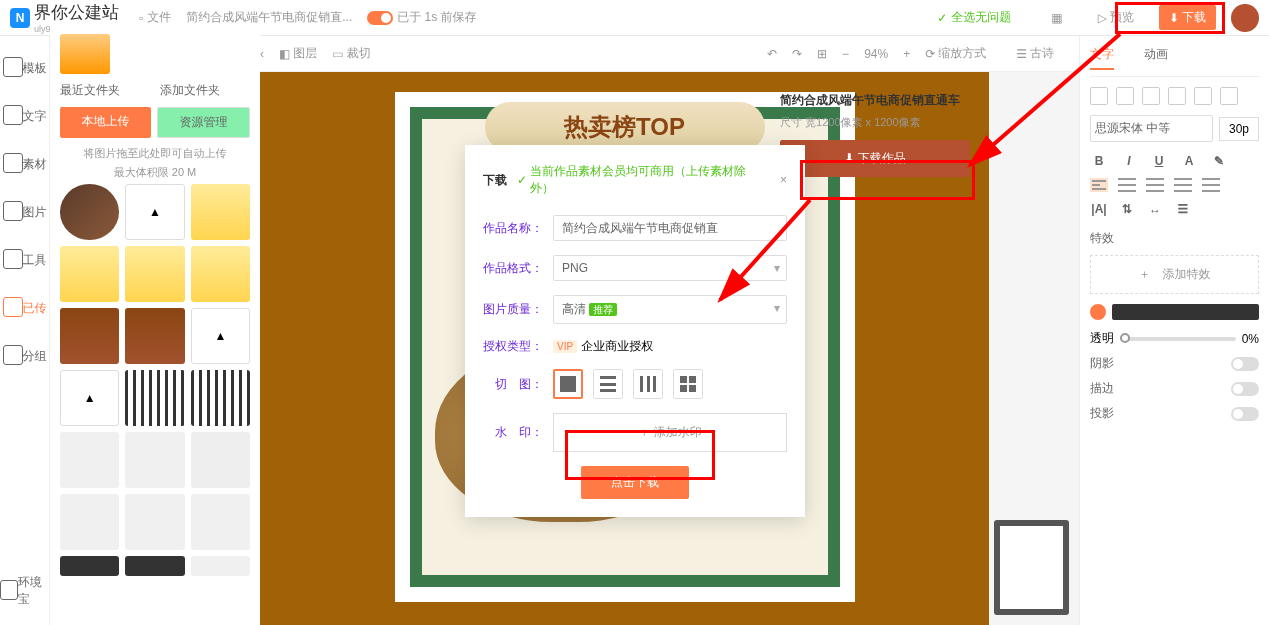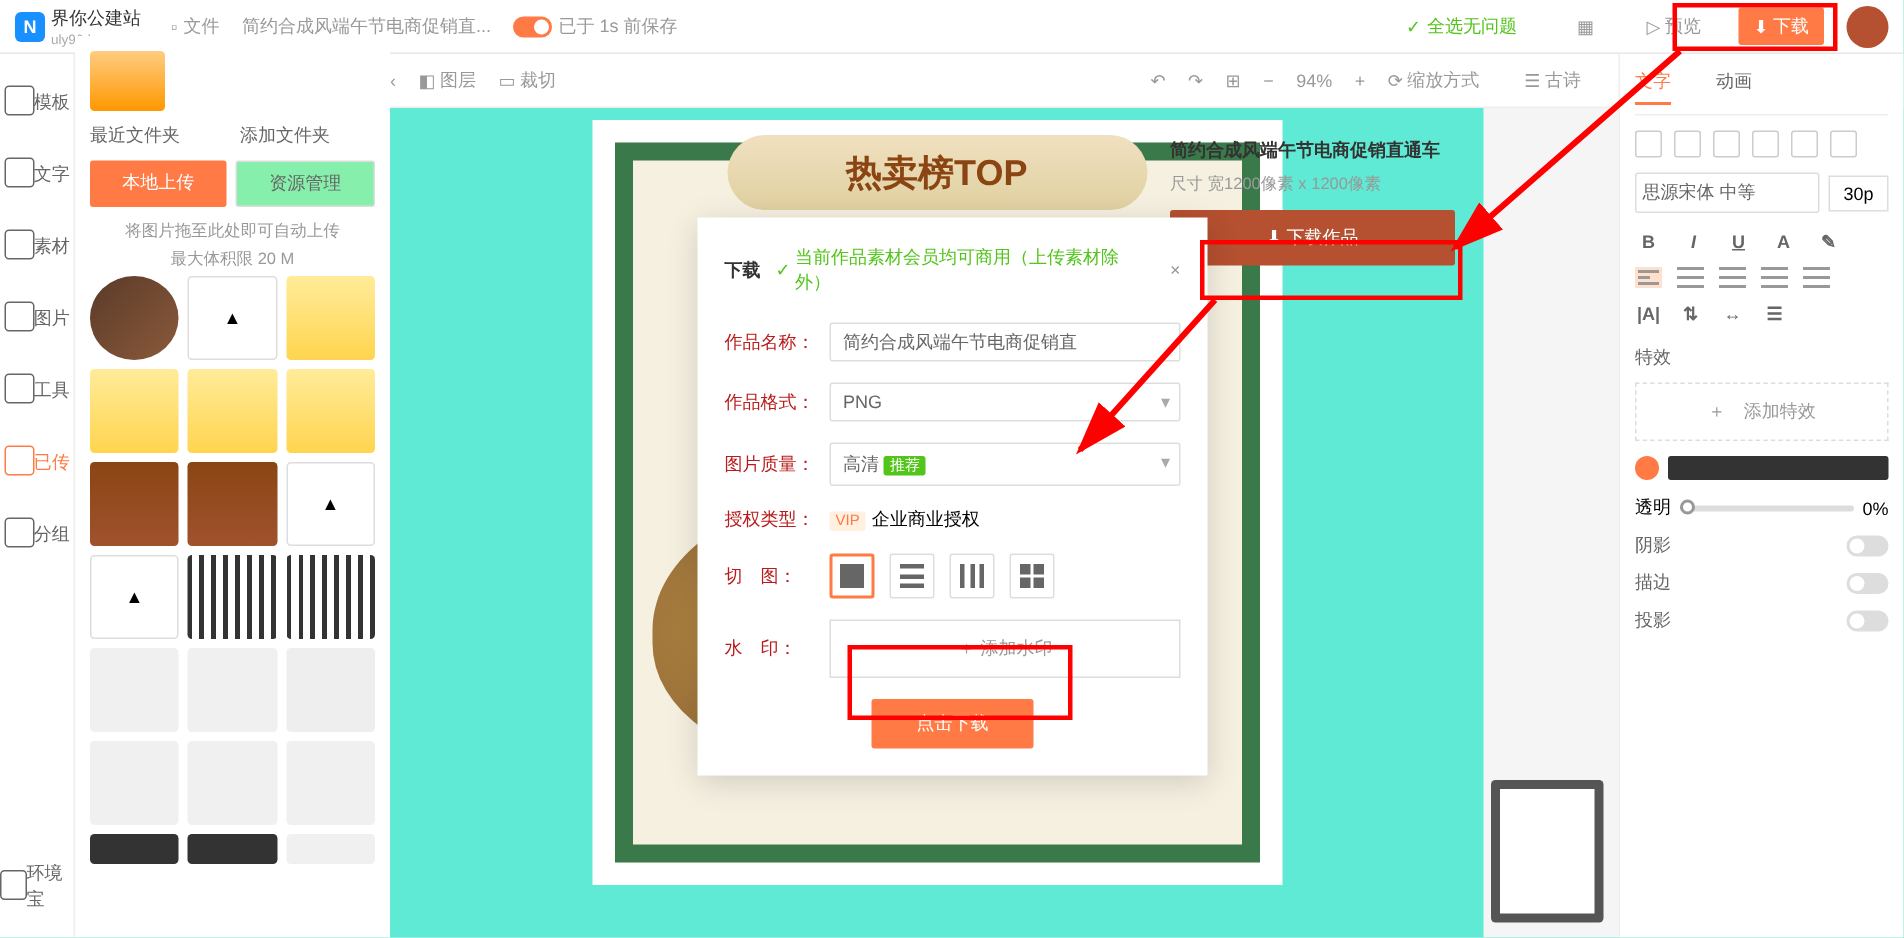--- a/index.html
+++ b/index.html
@@ -39,21 +39,21 @@
 .asset-grid{display:grid;grid-template-columns:repeat(3,1fr);gap:6px}
 .ag{height:56px;background:#f0f0f0;border-radius:3px}
 .ag.dark{background:linear-gradient(135deg,#5a3a2a,#8b5a3a);border-radius:50%}
 .ag.logo2{background:#fff;border:1px solid #ddd;display:flex;align-items:center;justify-content:center}
 .ag.people{background:linear-gradient(#ffeb99,#ffd54f)}
 .ag.books{background:linear-gradient(#8b4513,#a0522d)}
 .ag.stripe{background:repeating-linear-gradient(90deg,#333,#333 3px,#fff 3px,#fff 8px)}
 .ag.tube{background:#eee}
 
 
-.canvas{position:absolute;left:260px;top:72px;right:280px;bottom:0;background:#5eead4;display:flex;justify-content:center;padding-top:8px}
+.canvas{position:absolute;left:260px;top:72px;right:280px;bottom:0;background:#a16207;display:flex;justify-content:center;padding-top:20px}
 .design{width:460px;height:510px;background:#fff;position:relative}
 .frame{position:absolute;inset:15px;border:12px solid #3a7a4a;background:#f5f0e0}
 .banner{position:absolute;top:10px;left:50%;transform:translateX(-50%);width:280px;height:50px;background:linear-gradient(#f0e0c0,#e0d0a0);border-radius:25px;display:flex;align-items:center;justify-content:center;font-size:24px;color:#8b4513;font-weight:bold}
 .food{position:absolute;bottom:80px;left:40px;width:260px;height:180px;background:radial-gradient(ellipse at center,#d4a055,#8b6530);border-radius:50% 50% 45% 45%}
 .price-tag{position:absolute;bottom:25px;right:20px;left:160px;height:45px;background:linear-gradient(90deg,#3a7a4a 30%,#f0e0c0 30%);display:flex;align-items:center}
 .price{color:#fff;font-size:26px;font-weight:bold;padding-left:10px}
 .price-txt{color:#5a3a2a;font-size:16px;margin-left:20px}
 
 .sidepanel{position:absolute;left:780px;top:92px;width:190px;background:transparent;padding:0}
 .sp-title{font-weight:bold;color:#333;margin-bottom:6px;line-height:1.4}
@@ -85,21 +85,21 @@
 .sl-thumb{width:10px;height:10px;background:#fff;border:2px solid #999;border-radius:50%;position:absolute;left:0;top:-4px}
 .toggle-row{display:flex;justify-content:space-between;align-items:center;margin-bottom:8px;color:#666}
 .tog{width:28px;height:14px;background:#ddd;border-radius:7px;position:relative}
 .tog:after{content:"";width:10px;height:10px;background:#fff;border-radius:50%;position:absolute;top:2px;left:2px}
 .modal{position:absolute;left:465px;top:145px;width:340px;background:#fff;box-shadow:0 4px 20px rgba(0,0,0,.15);padding:18px}
 .m-head{display:flex;align-items:center;gap:10px;margin-bottom:18px}
 .m-title{font-weight:bold;color:#333}
 .m-hint{color:#52c41a;font-size:11px;display:flex;align-items:center;gap:3px}
 .m-close{margin-left:auto;color:#999;cursor:pointer}
 .m-row{display:flex;align-items:center;margin-bottom:14px;gap:10px}
-.m-lbl{width:60px;text-align:left;color:#b91c1c}
+.m-lbl{width:60px;text-align:right;color:#6d28d9}
 .m-inp{flex:1;border:1px solid #ddd;padding:5px 8px;border-radius:2px;color:#666}
 .m-sel{flex:1;border:1px solid #ddd;padding:5px 8px;border-radius:2px;color:#666;position:relative}
 .m-sel:after{content:"▾";position:absolute;right:6px;color:#aaa}
 .badge{background:#fff0e0;color:#ff7a45;padding:1px 4px;border-radius:2px;font-size:10px;margin-right:4px}
 .badge.g{background:#52c41a;color:#fff}
 .m-opts{display:flex;gap:10px;flex:1}
 .opt{width:30px;height:30px;border:1px solid #ddd;border-radius:2px;cursor:pointer;display:flex;align-items:center;justify-content:center}
 .opt.sel{border:2px solid #ff7a45}
 .opt-solid{width:16px;height:16px;background:#666}
 .opt-h{width:16px;height:16px;display:flex;flex-direction:column;justify-content:space-between}
@@ -125,21 +125,21 @@
 
 .avatar{width:28px;height:28px;background:#b55030;border-radius:50%}
 </style>
 </head>
 <body>
 
 <div class="topbar">
   <div class="logo">
     <div class="logo-n">N</div>
     <div>
-      <div style="font-size:12px;color:#333">界你公建站</div>
+      <div style="font-size:17px;color:#333">界你公建站</div>
       <div style="font-size:9px;color:#aaa">uly96d.cn</div>
     </div>
   </div>
   <div class="top-item">
       <span>▫</span>
       <span>文件</span>
     </div>
   <div class="top-item">简约合成风端午节电商促销直...</div>
   <div class="top-item">
       <div class="switch"></div>

